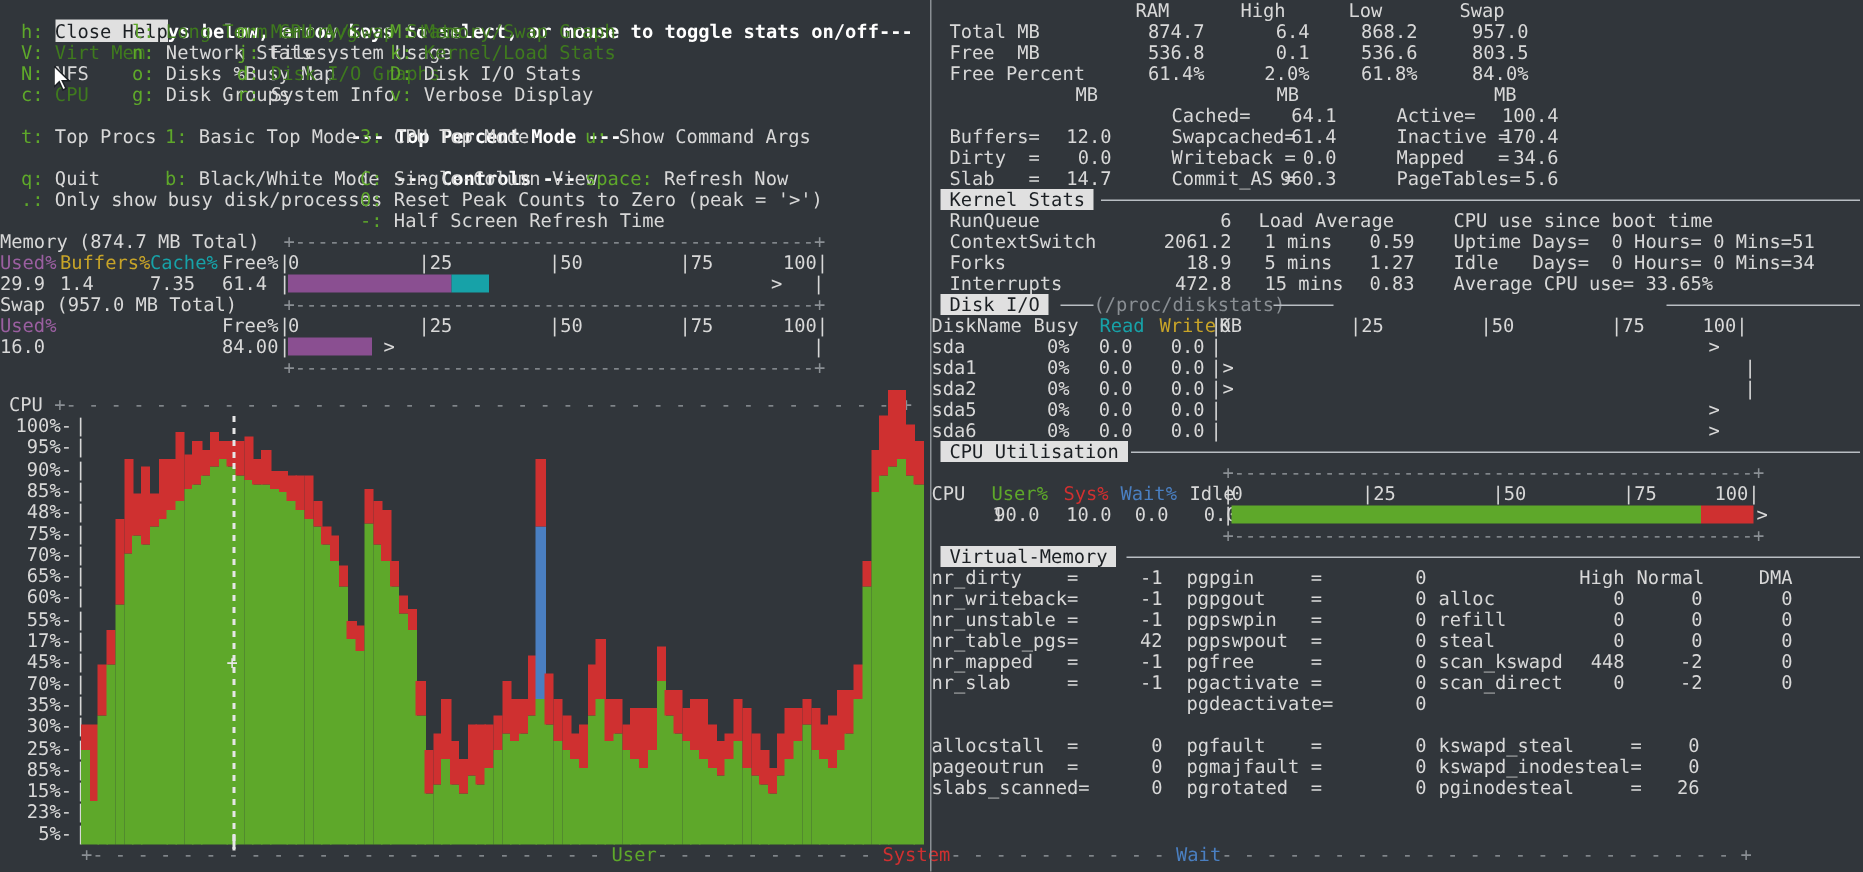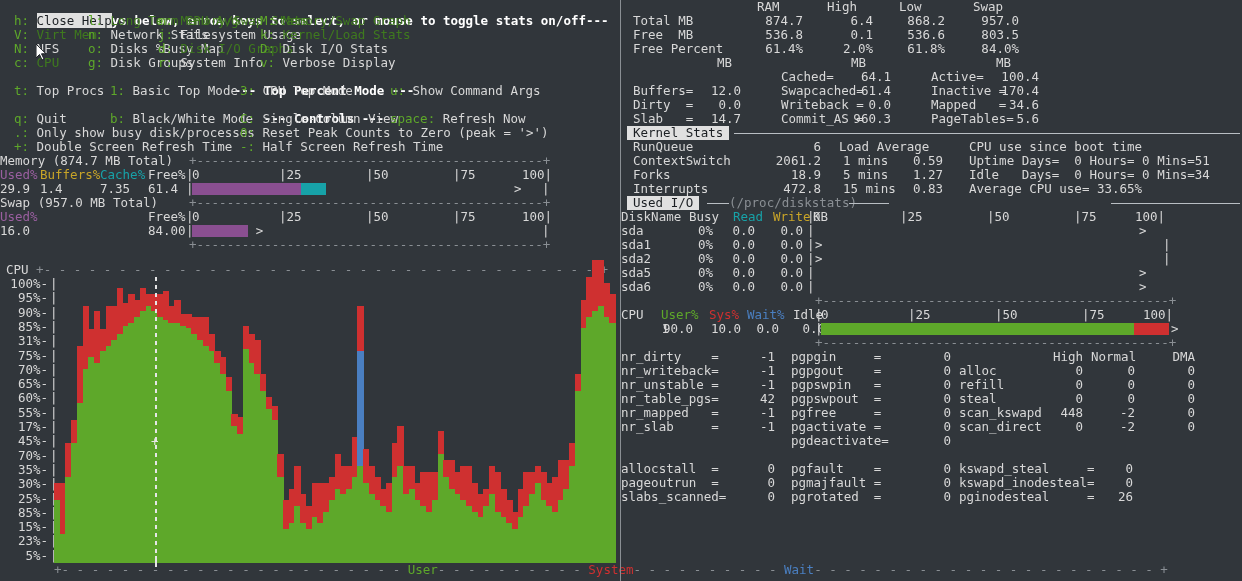--- a/index.html
+++ b/index.html
@@ -65,21 +65,21 @@
   <div id="help-topproc">
       <div class="row" style="position: relative; height: 14px;"><span style="position: absolute; left: 14px; top: 0px; white-space: pre;"><span class="g">t: </span><span class="w">Top Procs</span></span><span style="position: absolute; left: 110px; top: 0px; white-space: pre;"><span class="g">1: </span><span class="w">Basic Top Mode</span></span><span style="position: absolute; left: 240px; top: 0px; white-space: pre;"><span class="g">3: </span><span class="w">CPU Top Mode</span></span><span style="position: absolute; left: 390px; top: 0px; white-space: pre;"><span class="g">u: </span><span class="w">Show Command Args</span></span></div>
     </div>
 
   <div class="row" style="text-align:center;">
     <span class="wb">--- Controls ---</span>
   </div>
   <div id="help-controls">
       <div class="row" style="position: relative; height: 14px;"><span style="position: absolute; left: 14px; top: 0px; white-space: pre;"><span class="g">q: </span><span class="w">Quit</span></span><span style="position: absolute; left: 110px; top: 0px; white-space: pre;"><span class="g">b: </span><span class="w">Black/White Mode</span></span><span style="position: absolute; left: 240px; top: 0px; white-space: pre;"><span class="g">C: </span><span class="w">Single-Column View</span></span><span style="position: absolute; left: 390px; top: 0px; white-space: pre;"><span class="g">space: </span><span class="w">Refresh Now</span></span></div>
       <div class="row" style="position: relative; height: 14px;"><span style="position: absolute; left: 14px; top: 0px; white-space: pre;"><span class="g">.: </span><span class="w">Only show busy disk/processes</span></span><span style="position: absolute; left: 240px; top: 0px; white-space: pre;"><span class="g">0: </span><span class="w">Reset Peak Counts to Zero (peak = '&gt;')</span></span></div>
-      <div class="row" style="position: relative; height: 14px;"><span style="position: absolute; left: 14px; top: 0px; white-space: pre;"><span class="g">+: </span><span class="w">Double Screen Refresh Time</span></span><span style="position: absolute; left: 240px; top: 0px; white-space: pre;"><span class="g">-: </span><span class="w">Half Screen Refresh Time</span></span></div>
+      <div class="row" style="position: relative; height: 14px;"><span style="position: absolute; left: 240px; top: 0px; white-space: pre;"><span class="g">-: </span><span class="w">Half Screen Refresh Time</span></span></div>
     </div>
 
   <div id="memgraphs">
       <div class="row" style="position: relative; height: 14px;"><span class="w" style="position: absolute; left: 0px; top: 0px; white-space: pre;">Memory (874.7 MB Total)</span><span class="gr" style="position: absolute; left: 189px; top: 0px; white-space: pre;">+----------------------------------------------+</span></div>
       <div class="row" style="position: relative; height: 14px;"><span class="m" style="position: absolute; left: 0px; top: 0px; white-space: pre;">Used%</span><span class="y" style="position: absolute; left: 40px; top: 0px; white-space: pre;">Buffers%</span><span class="c" style="position: absolute; left: 100px; top: 0px; white-space: pre;">Cache%</span><span class="w" style="position: absolute; left: 148px; top: 0px; white-space: pre;">Free%</span><span class="w" style="position: absolute; left: 186px; top: 0px; white-space: pre;">|</span><span class="w" style="position: absolute; left: 192px; top: 0px; white-space: pre;">0</span><span class="w" style="position: absolute; left: 279px; top: 0px; white-space: pre;">|25</span><span class="w" style="position: absolute; left: 366px; top: 0px; white-space: pre;">|50</span><span class="w" style="position: absolute; left: 453px; top: 0px; white-space: pre;">|75</span><span class="w" style="position: absolute; left: 522px; top: 0px; white-space: pre;">100|</span></div>
       <div class="barwrap row" style="position: relative;"><span class="w" style="position: absolute; left: 0px; top: 0px; white-space: pre;">29.9</span><span class="w" style="position: absolute; left: 40px; top: 0px; white-space: pre;">1.4</span><span class="w" style="position: absolute; left: 100px; top: 0px; white-space: pre;">7.35</span><span class="w" style="position: absolute; left: 148px; top: 0px; white-space: pre;">61.4</span><span class="w" style="position: absolute; left: 186px; top: 0px; white-space: pre;">|</span><span class="w" style="position: absolute; left: 542px; top: 0px; white-space: pre;">|</span><span class="w" style="position: absolute; left: 514px; top: 0px; white-space: pre;">&gt;</span><div class="seg" style="left: 192px; width: 104.052px; background: rgb(138, 79, 145);"></div><div class="seg" style="left: 296.052px; width: 4.872px; background: rgb(138, 79, 145);"></div><div class="seg" style="left: 300.924px; width: 25.578px; background: rgb(23, 162, 168);"></div></div>
       <div class="row" style="position: relative; height: 14px;"><span class="w" style="position: absolute; left: 0px; top: 0px; white-space: pre;">Swap (957.0 MB Total)</span><span class="gr" style="position: absolute; left: 189px; top: 0px; white-space: pre;">+----------------------------------------------+</span></div>
       <div class="row" style="position: relative; height: 14px;"><span class="m" style="position: absolute; left: 0px; top: 0px; white-space: pre;">Used%</span><span class="w" style="position: absolute; left: 148px; top: 0px; white-space: pre;">Free%</span><span class="w" style="position: absolute; left: 186px; top: 0px; white-space: pre;">|</span><span class="w" style="position: absolute; left: 192px; top: 0px; white-space: pre;">0</span><span class="w" style="position: absolute; left: 279px; top: 0px; white-space: pre;">|25</span><span class="w" style="position: absolute; left: 366px; top: 0px; white-space: pre;">|50</span><span class="w" style="position: absolute; left: 453px; top: 0px; white-space: pre;">|75</span><span class="w" style="position: absolute; left: 522px; top: 0px; white-space: pre;">100|</span></div>
       <div class="barwrap row" style="position: relative;"><span class="w" style="position: absolute; left: 0px; top: 0px; white-space: pre;">16.0</span><span class="w" style="position: absolute; left: 148px; top: 0px; white-space: pre;">84.00</span><span class="w" style="position: absolute; left: 186px; top: 0px; white-space: pre;">|</span><span class="w" style="position: absolute; left: 542px; top: 0px; white-space: pre;">|</span><div class="seg" style="left: 192px; width: 55.68px; background: rgb(138, 79, 145);"></div><span class="w" style="position: absolute; left: 255.68px; top: 0px; white-space: pre;">&gt;</span></div>
       <div class="row" style="position: relative; height: 14px;"><span class="gr" style="position: absolute; left: 189px; top: 0px; white-space: pre;">+----------------------------------------------+</span></div>
@@ -88,21 +88,21 @@
   <div id="cpu-axis">
       <div class="row" style="position: absolute; left: 6px; top: 263px; white-space: pre; height: 14px;"><span class="w">CPU </span><span class="gr" style="letter-spacing: 0px;">+- - - - - - - - - - - - - - - - - - - - - - - - - - - - - - - - - - - - - +</span></div>
       <div class="row w" style="position: absolute; left: 0px; top: 277px; white-space: pre; width: 48px; text-align: right;">100%-</div>
       <div class="w" style="position: absolute; left: 50px; top: 277px; white-space: pre;">|</div>
       <div class="row w" style="position: absolute; left: 0px; top: 291.3px; white-space: pre; width: 48px; text-align: right;">95%-</div>
       <div class="w" style="position: absolute; left: 50px; top: 291.3px; white-space: pre;">|</div>
       <div class="row w" style="position: absolute; left: 0px; top: 305.6px; white-space: pre; width: 48px; text-align: right;">90%-</div>
       <div class="w" style="position: absolute; left: 50px; top: 305.6px; white-space: pre;">|</div>
       <div class="row w" style="position: absolute; left: 0px; top: 319.9px; white-space: pre; width: 48px; text-align: right;">85%-</div>
       <div class="w" style="position: absolute; left: 50px; top: 319.9px; white-space: pre;">|</div>
-      <div class="row w" style="position: absolute; left: 0px; top: 334.2px; white-space: pre; width: 48px; text-align: right;">31%-</div>
+      <div class="row w" style="position: absolute; left: 0px; top: 334.2px; white-space: pre; width: 48px; text-align: right;">48%-</div>
       <div class="w" style="position: absolute; left: 50px; top: 334.2px; white-space: pre;">|</div>
       <div class="row w" style="position: absolute; left: 0px; top: 348.5px; white-space: pre; width: 48px; text-align: right;">75%-</div>
       <div class="w" style="position: absolute; left: 50px; top: 348.5px; white-space: pre;">|</div>
       <div class="row w" style="position: absolute; left: 0px; top: 362.8px; white-space: pre; width: 48px; text-align: right;">70%-</div>
       <div class="w" style="position: absolute; left: 50px; top: 362.8px; white-space: pre;">|</div>
       <div class="row w" style="position: absolute; left: 0px; top: 377.1px; white-space: pre; width: 48px; text-align: right;">65%-</div>
       <div class="w" style="position: absolute; left: 50px; top: 377.1px; white-space: pre;">|</div>
       <div class="row w" style="position: absolute; left: 0px; top: 391.4px; white-space: pre; width: 48px; text-align: right;">60%-</div>
       <div class="w" style="position: absolute; left: 50px; top: 391.4px; white-space: pre;">|</div>
       <div class="row w" style="position: absolute; left: 0px; top: 405.7px; white-space: pre; width: 48px; text-align: right;">55%-</div>
@@ -358,42 +358,50 @@
     <span class="rule" style="left:113px;right:2px;"></span>
   </div>
   <div id="kernelstats">
       <div class="row" style="position: relative; height: 14px;"><span class="w" style="position: absolute; left: 12px; top: 0px; white-space: pre;">RunQueue</span><span class="w" style="position: absolute; left: 130px; top: 0px; white-space: pre; width: 70px; text-align: right;">6</span><span class="w" style="position: absolute; left: 218px; top: 0px; white-space: pre;">Load Average</span><span class="w" style="position: absolute; left: 348px; top: 0px; white-space: pre;">CPU use since boot time</span></div>
       <div class="row" style="position: relative; height: 14px;"><span class="w" style="position: absolute; left: 12px; top: 0px; white-space: pre;">ContextSwitch</span><span class="w" style="position: absolute; left: 130px; top: 0px; white-space: pre; width: 70px; text-align: right;">2061.2</span><span class="w" style="position: absolute; left: 222px; top: 0px; white-space: pre;">1 mins</span><span class="w" style="position: absolute; left: 292px; top: 0px; white-space: pre;">0.59</span><span class="w" style="position: absolute; left: 348px; top: 0px; white-space: pre;">Uptime Days=  0 Hours= 0 Mins=51</span></div>
       <div class="row" style="position: relative; height: 14px;"><span class="w" style="position: absolute; left: 12px; top: 0px; white-space: pre;">Forks</span><span class="w" style="position: absolute; left: 130px; top: 0px; white-space: pre; width: 70px; text-align: right;">18.9</span><span class="w" style="position: absolute; left: 222px; top: 0px; white-space: pre;">5 mins</span><span class="w" style="position: absolute; left: 292px; top: 0px; white-space: pre;">1.27</span><span class="w" style="position: absolute; left: 348px; top: 0px; white-space: pre;">Idle   Days=  0 Hours= 0 Mins=34</span></div>
       <div class="row" style="position: relative; height: 14px;"><span class="w" style="position: absolute; left: 12px; top: 0px; white-space: pre;">Interrupts</span><span class="w" style="position: absolute; left: 130px; top: 0px; white-space: pre; width: 70px; text-align: right;">472.8</span><span class="w" style="position: absolute; left: 222px; top: 0px; white-space: pre;">15 mins</span><span class="w" style="position: absolute; left: 292px; top: 0px; white-space: pre;">0.83</span><span class="w" style="position: absolute; left: 348px; top: 0px; white-space: pre;">Average CPU use= 33.65%</span></div>
     </div>
 
   <div class="titlebar">
-    <span class="chip" style="margin-left:6px;">Used I/O</span>
+    <span class="chip" style="margin-left:6px;">Disk I/O</span>
     <span class="rule" style="left:86px;width:22px;"></span>
     <span class="gr" style="position:absolute;left:108px;top:0;">(/proc/diskstats)</span>
     <span class="rule" style="left:228px;width:40px;"></span>
     <span class="rule" style="left:490px;right:2px;"></span>
   </div>
   <div id="diskio">
       <div class="row" style="position: relative; height: 14px;"><span class="w" style="position: absolute; left: 0px; top: 0px; white-space: pre;">DiskName</span><span class="w" style="position: absolute; left: 68px; top: 0px; white-space: pre;">Busy</span><span class="c" style="position: absolute; left: 112px; top: 0px; white-space: pre;">Read</span><span class="y" style="position: absolute; left: 152px; top: 0px; white-space: pre;">Write</span><span class="w" style="position: absolute; left: 192px; top: 0px; white-space: pre;">KB</span><span class="w" style="position: absolute; left: 186px; top: 0px; white-space: pre;">|</span><span class="w" style="position: absolute; left: 192px; top: 0px; white-space: pre;">0</span><span class="w" style="position: absolute; left: 279px; top: 0px; white-space: pre;">|25</span><span class="w" style="position: absolute; left: 366px; top: 0px; white-space: pre;">|50</span><span class="w" style="position: absolute; left: 453px; top: 0px; white-space: pre;">|75</span><span class="w" style="position: absolute; left: 514px; top: 0px; white-space: pre;">100|</span></div>
       <div class="row" style="position: relative; height: 14px;"><span class="w" style="position: absolute; left: 0px; top: 0px; white-space: pre;">sda</span><span class="w" style="position: absolute; left: 62px; top: 0px; white-space: pre; width: 30px; text-align: right;">0%</span><span class="w" style="position: absolute; left: 104px; top: 0px; white-space: pre; width: 30px; text-align: right;">0.0</span><span class="w" style="position: absolute; left: 152px; top: 0px; white-space: pre; width: 30px; text-align: right;">0.0</span><span class="w" style="position: absolute; left: 186px; top: 0px; white-space: pre;">|</span><span class="w" style="position: absolute; left: 518px; top: 0px; white-space: pre;">&gt;</span></div>
       <div class="row" style="position: relative; height: 14px;"><span class="w" style="position: absolute; left: 0px; top: 0px; white-space: pre;">sda1</span><span class="w" style="position: absolute; left: 62px; top: 0px; white-space: pre; width: 30px; text-align: right;">0%</span><span class="w" style="position: absolute; left: 104px; top: 0px; white-space: pre; width: 30px; text-align: right;">0.0</span><span class="w" style="position: absolute; left: 152px; top: 0px; white-space: pre; width: 30px; text-align: right;">0.0</span><span class="w" style="position: absolute; left: 186px; top: 0px; white-space: pre;">|</span><span class="w" style="position: absolute; left: 542px; top: 0px; white-space: pre;">|</span><span class="w" style="position: absolute; left: 194px; top: 0px; white-space: pre;">&gt;</span></div>
       <div class="row" style="position: relative; height: 14px;"><span class="w" style="position: absolute; left: 0px; top: 0px; white-space: pre;">sda2</span><span class="w" style="position: absolute; left: 62px; top: 0px; white-space: pre; width: 30px; text-align: right;">0%</span><span class="w" style="position: absolute; left: 104px; top: 0px; white-space: pre; width: 30px; text-align: right;">0.0</span><span class="w" style="position: absolute; left: 152px; top: 0px; white-space: pre; width: 30px; text-align: right;">0.0</span><span class="w" style="position: absolute; left: 186px; top: 0px; white-space: pre;">|</span><span class="w" style="position: absolute; left: 542px; top: 0px; white-space: pre;">|</span><span class="w" style="position: absolute; left: 194px; top: 0px; white-space: pre;">&gt;</span></div>
       <div class="row" style="position: relative; height: 14px;"><span class="w" style="position: absolute; left: 0px; top: 0px; white-space: pre;">sda5</span><span class="w" style="position: absolute; left: 62px; top: 0px; white-space: pre; width: 30px; text-align: right;">0%</span><span class="w" style="position: absolute; left: 104px; top: 0px; white-space: pre; width: 30px; text-align: right;">0.0</span><span class="w" style="position: absolute; left: 152px; top: 0px; white-space: pre; width: 30px; text-align: right;">0.0</span><span class="w" style="position: absolute; left: 186px; top: 0px; white-space: pre;">|</span><span class="w" style="position: absolute; left: 518px; top: 0px; white-space: pre;">&gt;</span></div>
       <div class="row" style="position: relative; height: 14px;"><span class="w" style="position: absolute; left: 0px; top: 0px; white-space: pre;">sda6</span><span class="w" style="position: absolute; left: 62px; top: 0px; white-space: pre; width: 30px; text-align: right;">0%</span><span class="w" style="position: absolute; left: 104px; top: 0px; white-space: pre; width: 30px; text-align: right;">0.0</span><span class="w" style="position: absolute; left: 152px; top: 0px; white-space: pre; width: 30px; text-align: right;">0.0</span><span class="w" style="position: absolute; left: 186px; top: 0px; white-space: pre;">|</span><span class="w" style="position: absolute; left: 518px; top: 0px; white-space: pre;">&gt;</span></div>
     </div>
 
+  <div class="titlebar">
+    <span class="chip" style="margin-left:6px;">CPU Utilisation</span>
+    <span class="rule" style="left:133px;right:2px;"></span>
+  </div>
   <div id="cpuutil">
       <div class="row" style="position: relative; height: 14px;"><span class="gr" style="position: absolute; left: 194px; top: 0px; white-space: pre;">+----------------------------------------------+</span></div>
       <div class="row" style="position: relative; height: 14px;"><span class="w" style="position: absolute; left: 0px; top: 0px; white-space: pre;">CPU</span><span class="g" style="position: absolute; left: 40px; top: 0px; white-space: pre;">User%</span><span class="r" style="position: absolute; left: 88px; top: 0px; white-space: pre;">Sys%</span><span class="b" style="position: absolute; left: 126px; top: 0px; white-space: pre;">Wait%</span><span class="w" style="position: absolute; left: 172px; top: 0px; white-space: pre;">Idle</span><span class="w" style="position: absolute; left: 194px; top: 0px; white-space: pre;">|</span><span class="w" style="position: absolute; left: 200px; top: 0px; white-space: pre;">0</span><span class="w" style="position: absolute; left: 287px; top: 0px; white-space: pre;">|25</span><span class="w" style="position: absolute; left: 374px; top: 0px; white-space: pre;">|50</span><span class="w" style="position: absolute; left: 461px; top: 0px; white-space: pre;">|75</span><span class="w" style="position: absolute; left: 522px; top: 0px; white-space: pre;">100|</span></div>
       <div class="row" style="position: relative; height: 14px;"><span class="w" style="position: absolute; left: 14px; top: 0px; white-space: pre; width: 34px; text-align: right;">1</span><span class="w" style="position: absolute; left: 38px; top: 0px; white-space: pre; width: 34px; text-align: right;">90.0</span><span class="w" style="position: absolute; left: 86px; top: 0px; white-space: pre; width: 34px; text-align: right;">10.0</span><span class="w" style="position: absolute; left: 124px; top: 0px; white-space: pre; width: 34px; text-align: right;">0.0</span><span class="w" style="position: absolute; left: 170px; top: 0px; white-space: pre; width: 34px; text-align: right;">0.0</span><span class="w" style="position: absolute; left: 194px; top: 0px; white-space: pre;">|</span><div style="position: absolute; left: 200px; top: 1px; height: 12px; width: 313.2px; background: rgb(94, 168, 42);"></div><div style="position: absolute; left: 513.2px; top: 1px; height: 12px; width: 34.8px; background: rgb(207, 48, 48);"></div><span class="w" style="position: absolute; left: 550px; top: 0px; white-space: pre;">&gt;</span></div>
       <div class="row" style="position: relative; height: 14px;"><span class="gr" style="position: absolute; left: 194px; top: 0px; white-space: pre;">+----------------------------------------------+</span></div>
     </div>
 
+  <div class="titlebar">
+    <span class="chip" style="margin-left:6px;">Virtual-Memory</span>
+    <span class="rule" style="left:130px;right:2px;"></span>
+  </div>
   <div id="vmem">
       <div class="row" style="position: relative; height: 14px;"><span class="w" style="position: absolute; left: 0px; top: 0px; white-space: pre;">nr_dirty    =</span><span class="w" style="position: absolute; left: 110px; top: 0px; white-space: pre; width: 44px; text-align: right;">-1</span><span class="w" style="position: absolute; left: 170px; top: 0px; white-space: pre;">pgpgin     =</span><span class="w" style="position: absolute; left: 286px; top: 0px; white-space: pre; width: 44px; text-align: right;">0</span><span class="w" style="position: absolute; left: 418px; top: 0px; white-space: pre; width: 44px; text-align: right;">High</span><span class="w" style="position: absolute; left: 470px; top: 0px; white-space: pre; width: 44px; text-align: right;">Normal</span><span class="w" style="position: absolute; left: 530px; top: 0px; white-space: pre; width: 44px; text-align: right;">DMA</span></div>
       <div class="row" style="position: relative; height: 14px;"><span class="w" style="position: absolute; left: 0px; top: 0px; white-space: pre;">nr_writeback=</span><span class="w" style="position: absolute; left: 110px; top: 0px; white-space: pre; width: 44px; text-align: right;">-1</span><span class="w" style="position: absolute; left: 170px; top: 0px; white-space: pre;">pgpgout    =</span><span class="w" style="position: absolute; left: 286px; top: 0px; white-space: pre; width: 44px; text-align: right;">0</span><span class="w" style="position: absolute; left: 338px; top: 0px; white-space: pre;">alloc</span><span class="w" style="position: absolute; left: 418px; top: 0px; white-space: pre; width: 44px; text-align: right;">0</span><span class="w" style="position: absolute; left: 470px; top: 0px; white-space: pre; width: 44px; text-align: right;">0</span><span class="w" style="position: absolute; left: 530px; top: 0px; white-space: pre; width: 44px; text-align: right;">0</span></div>
       <div class="row" style="position: relative; height: 14px;"><span class="w" style="position: absolute; left: 0px; top: 0px; white-space: pre;">nr_unstable =</span><span class="w" style="position: absolute; left: 110px; top: 0px; white-space: pre; width: 44px; text-align: right;">-1</span><span class="w" style="position: absolute; left: 170px; top: 0px; white-space: pre;">pgpswpin   =</span><span class="w" style="position: absolute; left: 286px; top: 0px; white-space: pre; width: 44px; text-align: right;">0</span><span class="w" style="position: absolute; left: 338px; top: 0px; white-space: pre;">refill</span><span class="w" style="position: absolute; left: 418px; top: 0px; white-space: pre; width: 44px; text-align: right;">0</span><span class="w" style="position: absolute; left: 470px; top: 0px; white-space: pre; width: 44px; text-align: right;">0</span><span class="w" style="position: absolute; left: 530px; top: 0px; white-space: pre; width: 44px; text-align: right;">0</span></div>
       <div class="row" style="position: relative; height: 14px;"><span class="w" style="position: absolute; left: 0px; top: 0px; white-space: pre;">nr_table_pgs=</span><span class="w" style="position: absolute; left: 110px; top: 0px; white-space: pre; width: 44px; text-align: right;">42</span><span class="w" style="position: absolute; left: 170px; top: 0px; white-space: pre;">pgpswpout  =</span><span class="w" style="position: absolute; left: 286px; top: 0px; white-space: pre; width: 44px; text-align: right;">0</span><span class="w" style="position: absolute; left: 338px; top: 0px; white-space: pre;">steal</span><span class="w" style="position: absolute; left: 418px; top: 0px; white-space: pre; width: 44px; text-align: right;">0</span><span class="w" style="position: absolute; left: 470px; top: 0px; white-space: pre; width: 44px; text-align: right;">0</span><span class="w" style="position: absolute; left: 530px; top: 0px; white-space: pre; width: 44px; text-align: right;">0</span></div>
       <div class="row" style="position: relative; height: 14px;"><span class="w" style="position: absolute; left: 0px; top: 0px; white-space: pre;">nr_mapped   =</span><span class="w" style="position: absolute; left: 110px; top: 0px; white-space: pre; width: 44px; text-align: right;">-1</span><span class="w" style="position: absolute; left: 170px; top: 0px; white-space: pre;">pgfree     =</span><span class="w" style="position: absolute; left: 286px; top: 0px; white-space: pre; width: 44px; text-align: right;">0</span><span class="w" style="position: absolute; left: 338px; top: 0px; white-space: pre;">scan_kswapd</span><span class="w" style="position: absolute; left: 418px; top: 0px; white-space: pre; width: 44px; text-align: right;">448</span><span class="w" style="position: absolute; left: 470px; top: 0px; white-space: pre; width: 44px; text-align: right;">-2</span><span class="w" style="position: absolute; left: 530px; top: 0px; white-space: pre; width: 44px; text-align: right;">0</span></div>
       <div class="row" style="position: relative; height: 14px;"><span class="w" style="position: absolute; left: 0px; top: 0px; white-space: pre;">nr_slab     =</span><span class="w" style="position: absolute; left: 110px; top: 0px; white-space: pre; width: 44px; text-align: right;">-1</span><span class="w" style="position: absolute; left: 170px; top: 0px; white-space: pre;">pgactivate =</span><span class="w" style="position: absolute; left: 286px; top: 0px; white-space: pre; width: 44px; text-align: right;">0</span><span class="w" style="position: absolute; left: 338px; top: 0px; white-space: pre;">scan_direct</span><span class="w" style="position: absolute; left: 418px; top: 0px; white-space: pre; width: 44px; text-align: right;">0</span><span class="w" style="position: absolute; left: 470px; top: 0px; white-space: pre; width: 44px; text-align: right;">-2</span><span class="w" style="position: absolute; left: 530px; top: 0px; white-space: pre; width: 44px; text-align: right;">0</span></div>
       <div class="row" style="position: relative; height: 14px;"><span class="w" style="position: absolute; left: 170px; top: 0px; white-space: pre;">pgdeactivate=</span><span class="w" style="position: absolute; left: 286px; top: 0px; white-space: pre; width: 44px; text-align: right;">0</span></div>
       <div class="row" style="height: 14px;"></div>
       <div class="row" style="position: relative; height: 14px;"><span class="w" style="position: absolute; left: 0px; top: 0px; white-space: pre;">allocstall  =</span><span class="w" style="position: absolute; left: 110px; top: 0px; white-space: pre; width: 44px; text-align: right;">0</span><span class="w" style="position: absolute; left: 170px; top: 0px; white-space: pre;">pgfault    =</span><span class="w" style="position: absolute; left: 286px; top: 0px; white-space: pre; width: 44px; text-align: right;">0</span><span class="w" style="position: absolute; left: 338px; top: 0px; white-space: pre;">kswapd_steal     =</span><span class="w" style="position: absolute; left: 468px; top: 0px; white-space: pre; width: 44px; text-align: right;">0</span></div>

